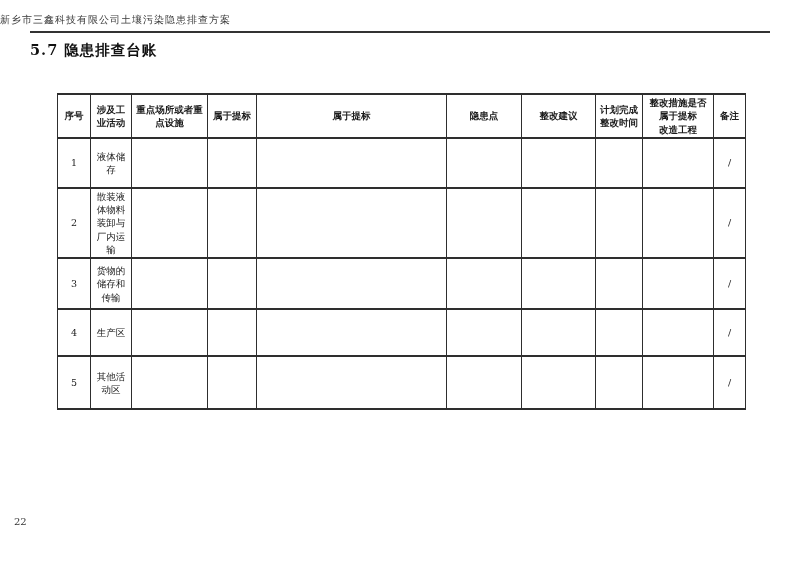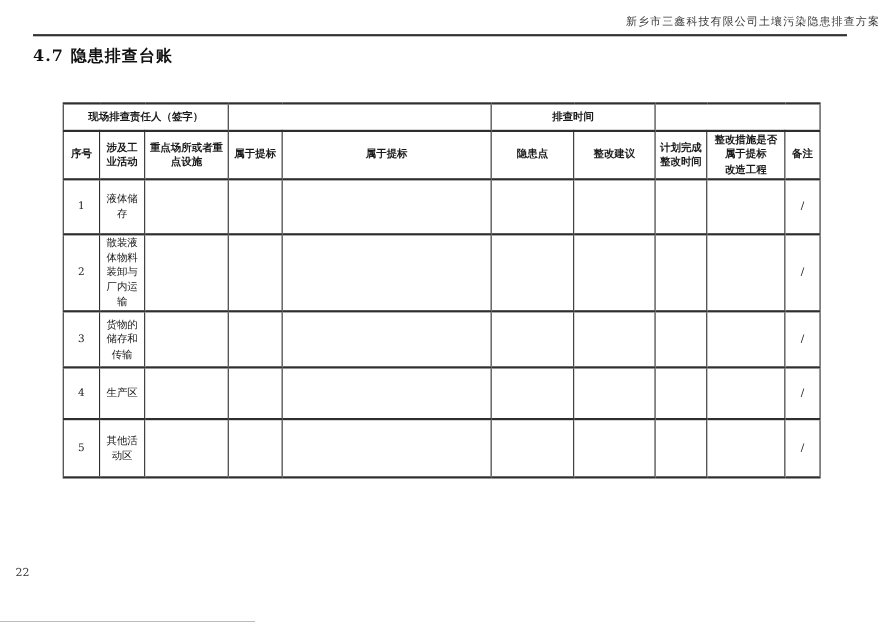--- a/index.html
+++ b/index.html
@@ -3,21 +3,21 @@
 <meta charset="utf-8">
 <style>
   html,body { margin:0; padding:0; background:#888; }
   .page {
     position:relative; width:800px; height:565px; background:#ffffff;
     font-family:"DejaVu Serif","Liberation Serif",serif; color:#1a1a1a;
     margin:0 auto; overflow:hidden;
   }
   .running-header {
     position:absolute; top:13px; left:0; width:100%;
-    text-align:right; font-size:10px; color:#3a3a3a; letter-spacing:1px;
+    text-align:left; font-size:10px; color:#3a3a3a; letter-spacing:1px;
   }
   .header-rule {
     position:absolute; top:31px; left:30px; width:740px; height:2px; background:#333;
   }
   .section-heading {
     position:absolute; top:41px; left:30px; margin:0;
     font-size:14.5px; font-weight:bold; color:#111; letter-spacing:1px;
   }
   .table-caption {
     position:absolute; top:69px; left:0; width:100%;
@@ -48,45 +48,39 @@
   }
 </style>
 </head>
 <body>
 
 <div class="page">
 
   <div class="running-header">新乡市三鑫科技有限公司土壤污染隐患排查方案</div>
   <div class="header-rule"></div>
 
-  <h2 class="section-heading">4.7 隐患排查台账</h2>
+  <h2 class="section-heading">5.7 隐患排查台账</h2>
 
 
   <table class="ledger">
     <colgroup>
       <col style="width:33px">
         <col style="width:41px">
         <col style="width:76px">
       <col style="width:49px">
         <col style="width:190px">
         <col style="width:75px">
       <col style="width:74px">
         <col style="width:47px">
         <col style="width:71px">
       <col style="width:32px">
     </colgroup>
 
     <tbody>
 
-    <tr class="r2">
-      <td colspan="3" class="b">现场排查责任人（签字）</td>
-      <td colspan="2"></td>
-      <td colspan="2" class="b">排查时间</td>
-      <td colspan="3"></td>
-    </tr>
 
     <tr class="r3">
       <td class="b">序号</td>
       <td class="b">涉及工
 业活动</td>
       <td class="b">重点场所或者重
 点设施</td>
       <td class="b">属于提标</td>
       <td class="b">属于提标</td>
       <td class="b">隐患点</td>

